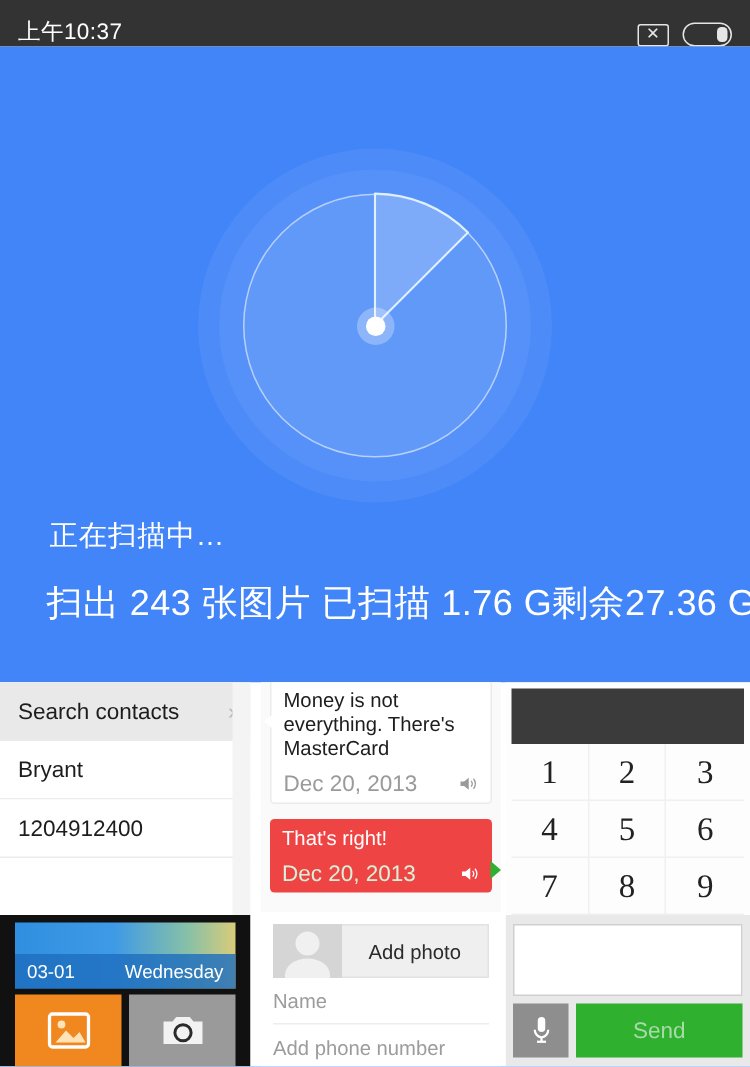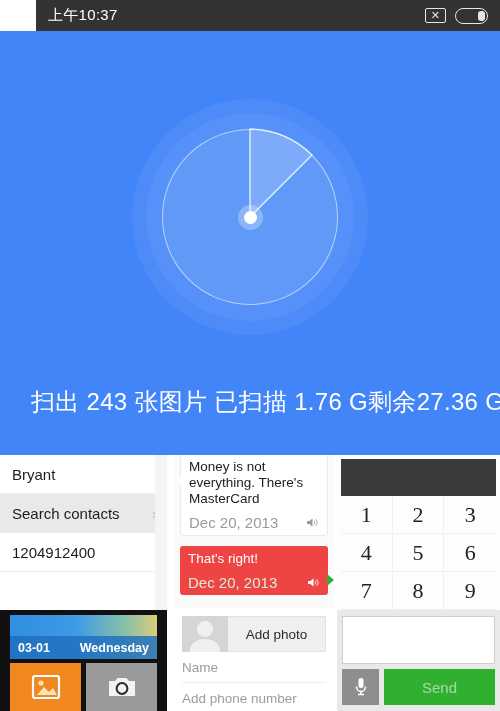--- a/index.html
+++ b/index.html
@@ -6,22 +6,22 @@
   html,body { width:500px; height:711px; }
   body {
     font-family:"Liberation Sans","DejaVu Sans",sans-serif;
     background:#ffffff; overflow:hidden; position:relative;
   }
   #app { width:500px; height:711px; position:relative; overflow:hidden; }
 
   
   .statusbar {
     height:31px; background:#333333; color:#ffffff;
-    display:flex; align-items:center; justify-content:space-between;
-    padding:0 12px; font-size:15px; letter-spacing:.3px;margin-left:36px;
+    display:flex; align-items:flex-end; justify-content:space-between;
+    padding:0 12px; font-size:15px; letter-spacing:.3px;
   }
   .sb-right { display:flex; align-items:center; gap:9px; }
   .sim-off {
     width:21px; height:15px; border:1.6px solid #e6e6e6; border-radius:2px;
     position:relative; display:flex; align-items:center; justify-content:center;
     font-size:11px; line-height:1; color:#e6e6e6; font-weight:bold;
   }
   .battery {
     width:33px; height:16px; border:1.6px solid #e6e6e6; border-radius:8px;
     position:relative; display:flex; align-items:center; justify-content:flex-end;
@@ -146,21 +146,21 @@
 
   
   .home { width:100%; height:100%; background:#111111; padding:5px 10px 0; }
   .home-top {
     height:44px; background:linear-gradient(90deg,#2f8fe0 0%,#3f9ae6 45%,#86c0a8 78%,#d9cc7a 100%);
     position:relative;
   }
   .home-date {
     position:absolute; left:0; bottom:0; width:100%; height:23px;
     background:rgba(30,110,190,0.82); display:flex; align-items:center;
-    justify-content:space-between; padding:0 8px; color:#ffffff; font-size:12.5px;font-weight:bold;
+    justify-content:space-between; padding:0 8px; color:#ffffff; font-size:12.5px;
   }
   .home-icons { display:flex; gap:5px; margin-top:4px; }
   .home-icon { width:72px; height:48px; display:flex; align-items:center; justify-content:center; }
   .home-icon.gallery { background:#f0871f; }
   .home-icon.camera { background:#9a9a9a; }
 
   
   .cedit { width:100%; height:100%; background:#ffffff; padding:6px 8px 0; }
   .cedit-top { display:flex; align-items:stretch; gap:0; }
   .avatar {
@@ -222,32 +222,33 @@
         <div class="ring r1"></div>
         <div class="ring r2"></div>
         <div class="ring r3"></div>
         <svg width="236" height="236" viewBox="0 0 236 236">
           <path d="M118 118 L118 30 A88 88 0 0 1 180 56 Z" fill="rgba(255,255,255,0.18)" stroke="#dff0ff" stroke-width="1.4" stroke-linejoin="round"></path>
         </svg>
         <div class="center-dot"></div>
       </div>
     </div>
 
+    <div class="scan-text-1">正在扫描中…</div>
     <div class="scan-text-2">扫出 243 张图片 已扫描 1.76 G剩余27.36 G</div>
   </div>
 
   <div class="grid">
 
     <div class="cell c1">
-      <div class="contact-row">
-        <span>Bryant</span>
-      </div>
       <div class="contact-row hl">
         <span>Search contacts</span>
         <span class="chev">›</span>
+      </div>
+      <div class="contact-row">
+        <span>Bryant</span>
       </div>
       <div class="contact-row">
         <span>1204912400</span>
       </div>
       <div class="cell-shade"></div>
     </div>
 
     <div class="cell c2">
       <div class="msgpanel">
         <div class="bubble in">

